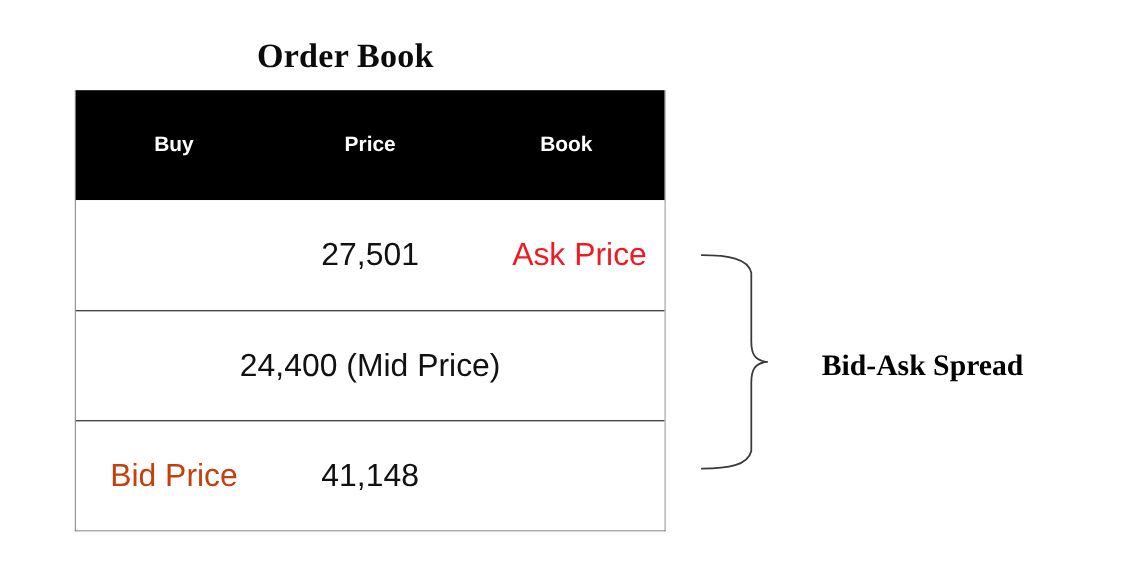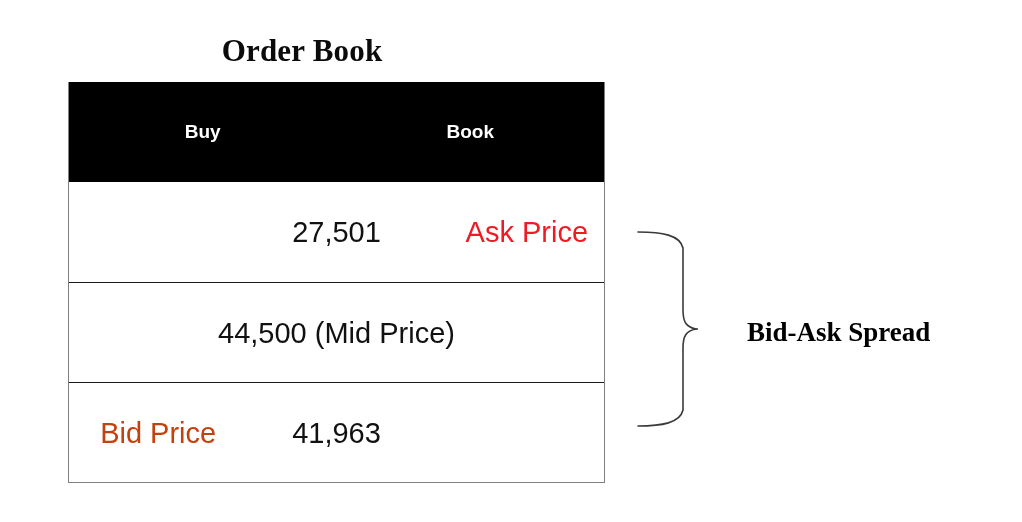--- a/index.html
+++ b/index.html
@@ -19,21 +19,21 @@
     position: absolute;
     left: 0;
     top: 0;
     width: 1022px;
     height: 522px;
   }
 
   
   .order-book-title {
     position: absolute;
-    left: 52px;
+    left: 64px;
     top: 33px;
     width: 500px;
     text-align: center;
     font-family: "Liberation Serif", "DejaVu Serif", serif;
     font-weight: bold;
     font-size: 31px;
     line-height: 36px;
     color: #0b0b0b;
     letter-spacing: 0.2px;
     white-space: nowrap;
@@ -135,36 +135,37 @@
 <body>
 
 <div class="canvas">
 
   <div class="order-book-title">Order Book</div>
 
   <div class="order-book-table">
 
     <div class="ob-row ob-header-row">
       <div class="ob-header-cell">Buy</div>
+      <div class="ob-header-cell">Price</div>
       <div class="ob-header-cell">Book</div>
     </div>
 
     <div class="ob-row ob-body-row first">
       <div class="ob-cell empty"></div>
       <div class="ob-cell">27,501</div>
       <div class="ob-cell ob-cell-ask">Ask Price</div>
     </div>
 
     <div class="ob-row ob-body-row">
-      <div class="ob-cell-span">44,500 (Mid Price)</div>
+      <div class="ob-cell-span">24,400 (Mid Price)</div>
     </div>
 
     <div class="ob-row ob-body-row">
       <div class="ob-cell ob-cell-bid">Bid Price</div>
-      <div class="ob-cell">41,963</div>
+      <div class="ob-cell">41,148</div>
       <div class="ob-cell empty"></div>
     </div>
 
   </div>
 
   <svg class="spread-brace" viewBox="0 0 70 222">
     <path d="M 10 14
              C 34 14, 52 17, 55 30
              L 55 92
              C 55 104, 58 109, 68 111

